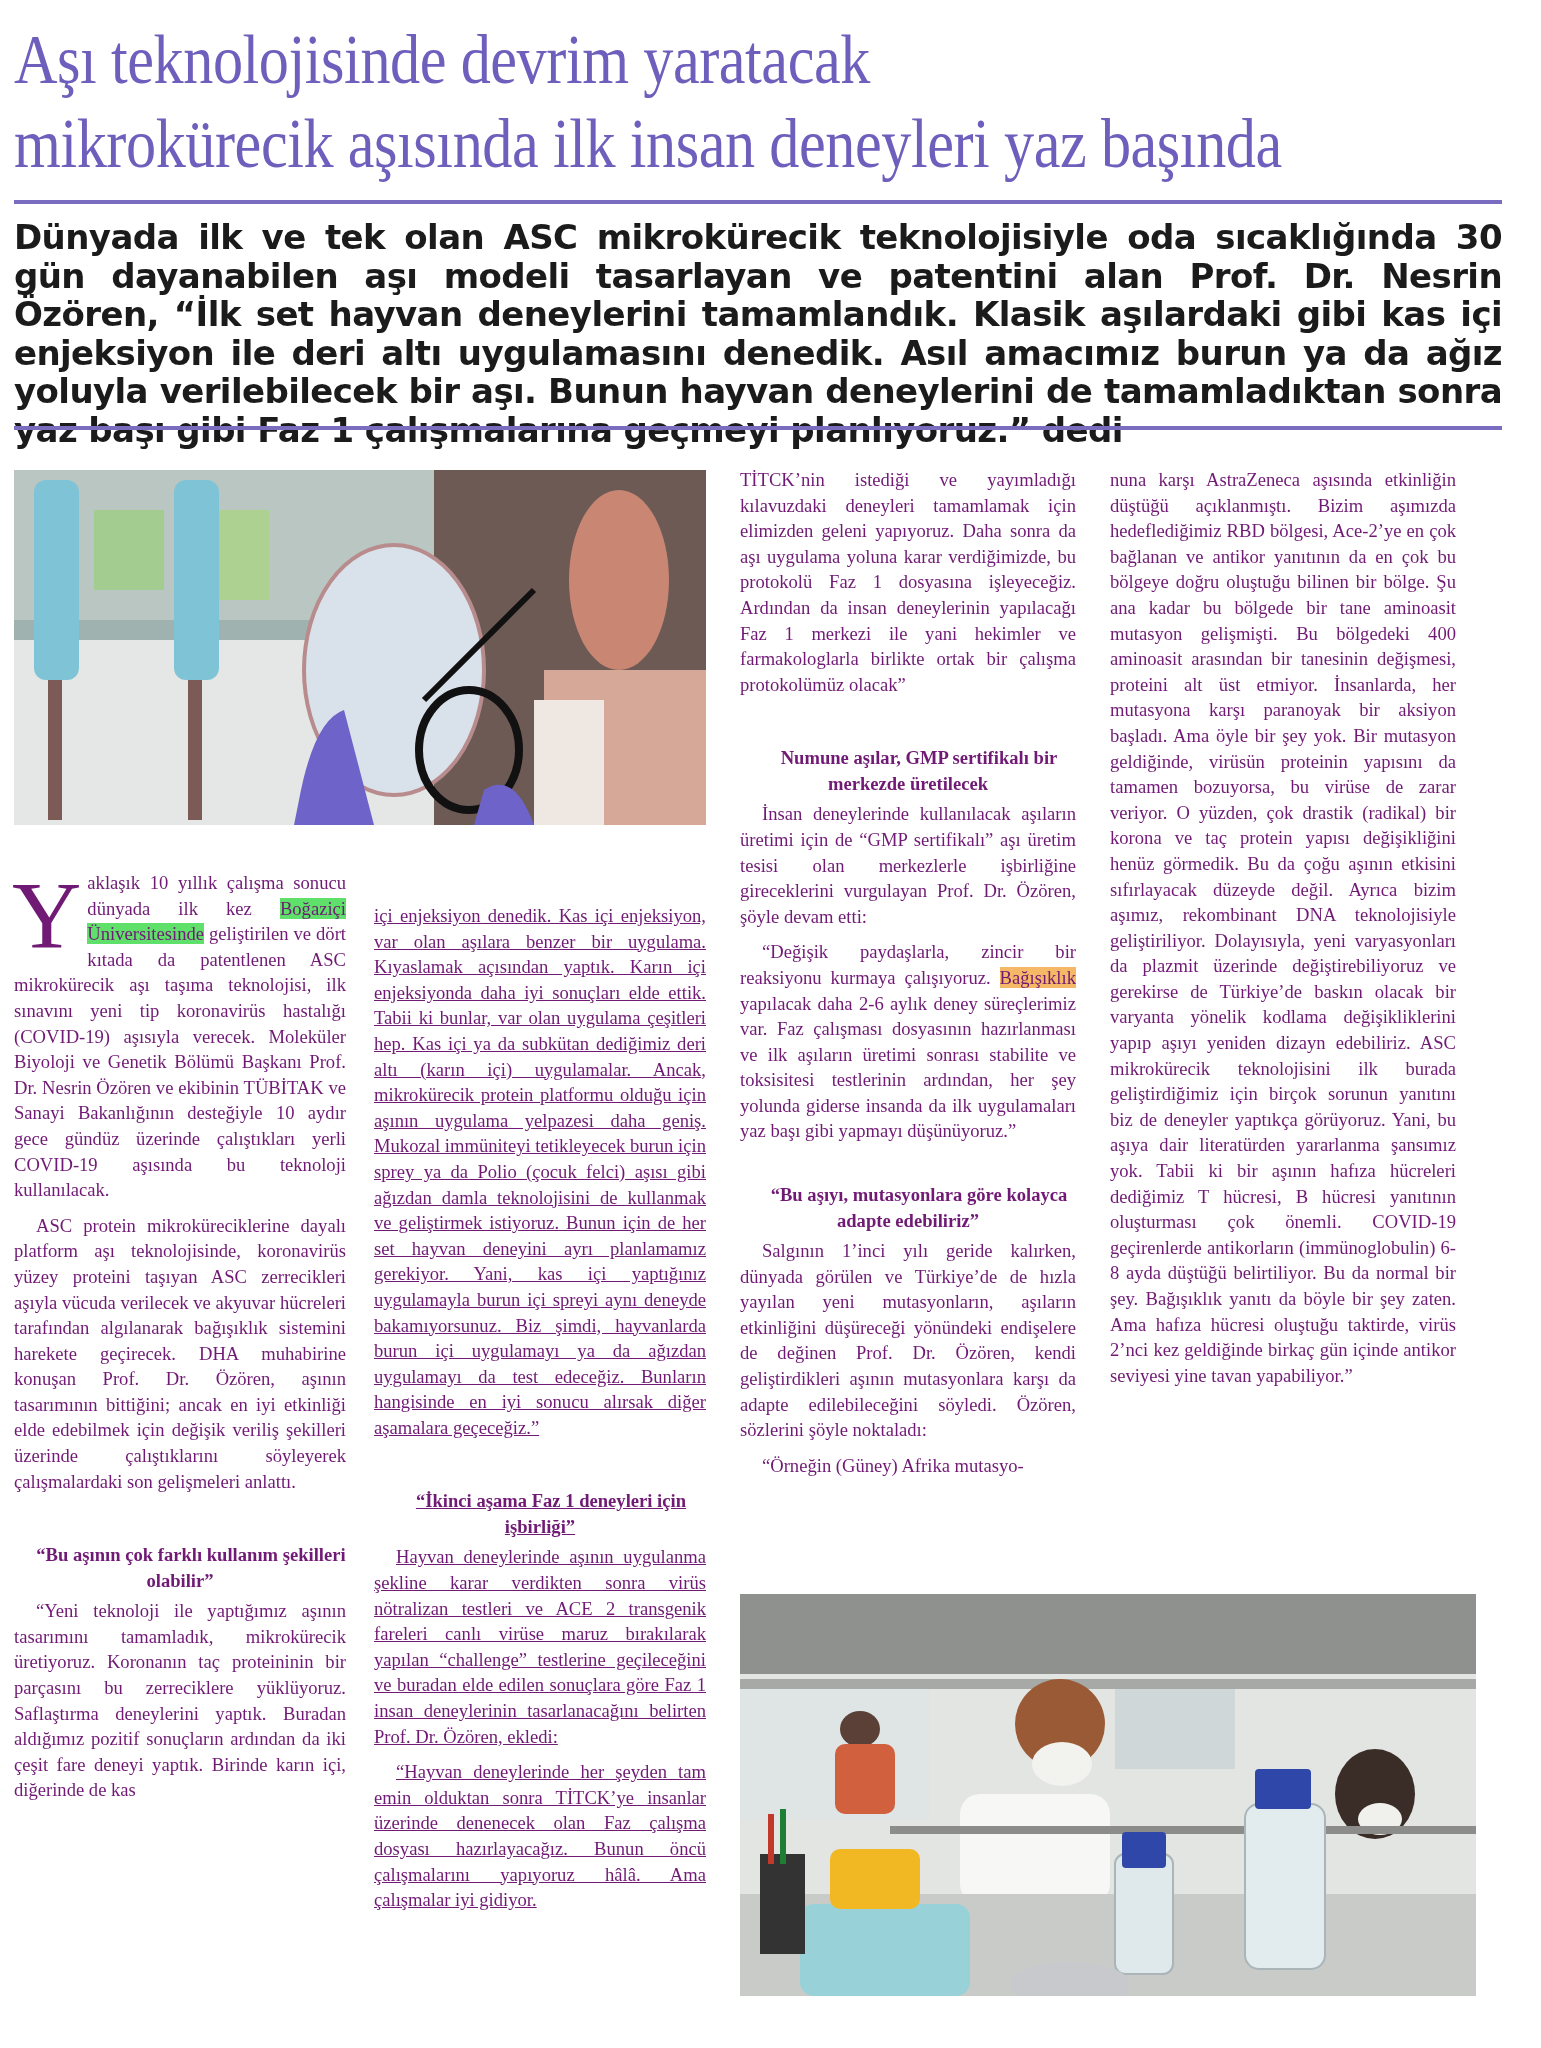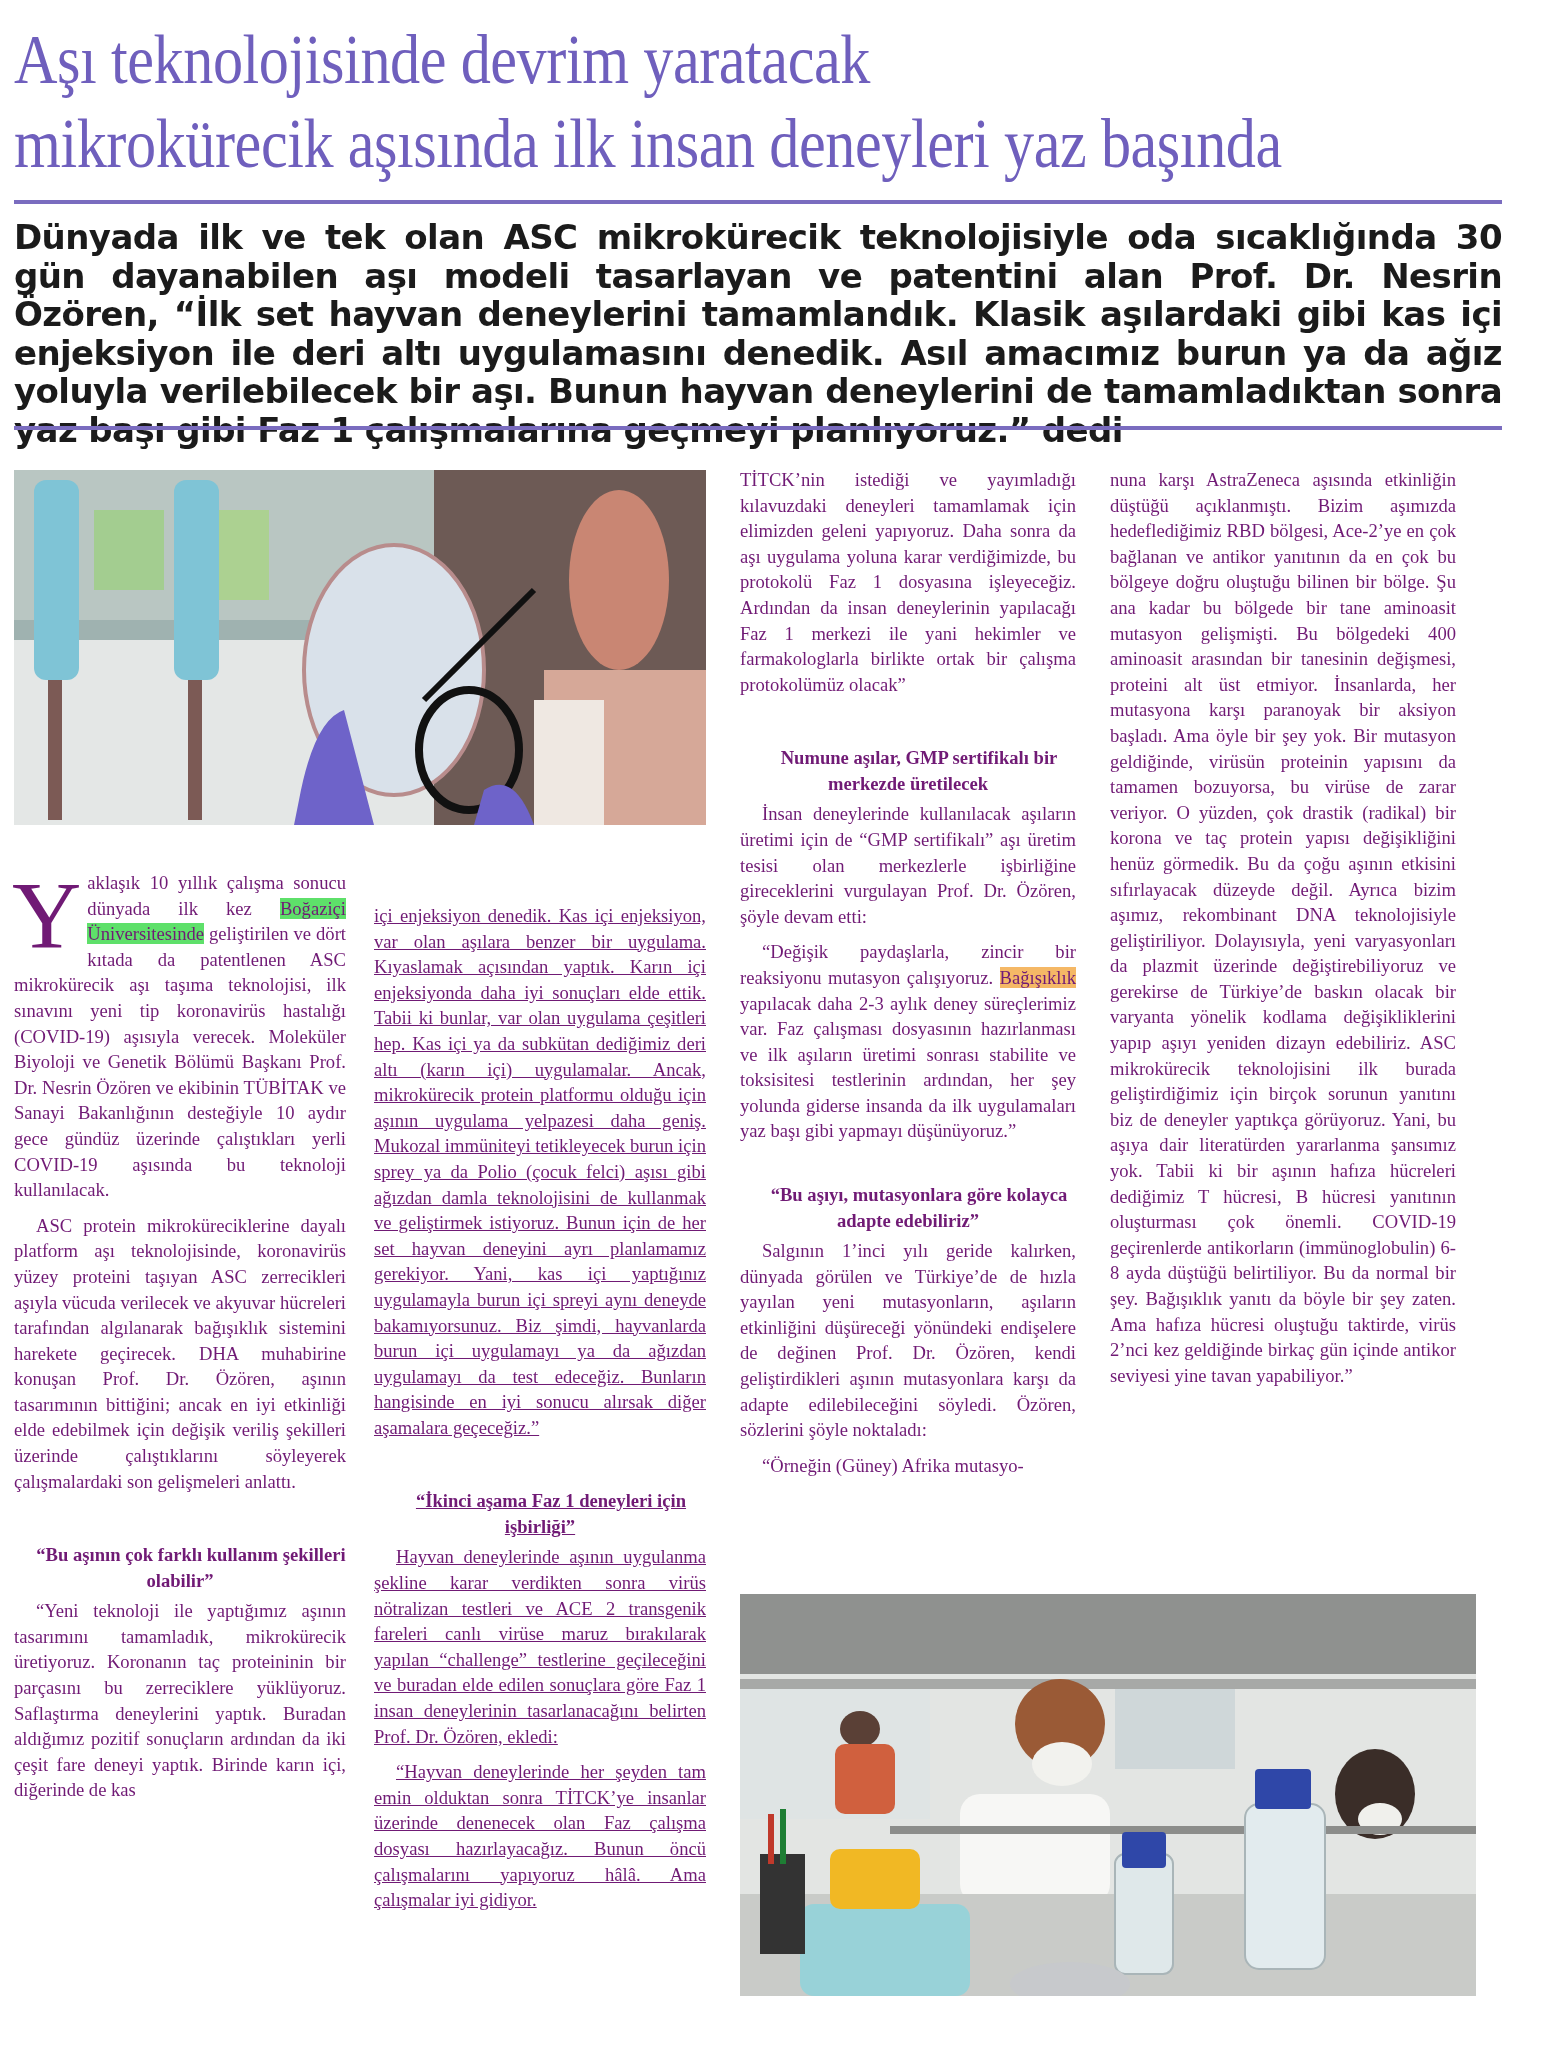--- a/index.html
+++ b/index.html
@@ -89,21 +89,21 @@
   <h3>“İkinci aşama Faz 1 deneyleri için işbirliği”</h3>
   <p>Hayvan deneylerinde aşının uygulanma şekline karar verdikten sonra virüs nötralizan testleri ve ACE 2 transgenik fareleri canlı virüse maruz bırakılarak yapılan “challenge” testlerine geçileceğini ve buradan elde edilen sonuçlara göre Faz 1 insan deneylerinin tasarlanacağını belirten Prof. Dr. Özören, ekledi:</p>
   <p>“Hayvan deneylerinde her şeyden tam emin olduktan sonra TİTCK’ye insanlar üzerinde denenecek olan Faz çalışma dosyası hazırlayacağız. Bunun öncü çalışmalarını yapıyoruz hâlâ. Ama çalışmalar iyi gidiyor.</p>
 </div>
 
 <div class="col c3">
   <p class="noindent">TİTCK’nin istediği ve yayımladığı kılavuzdaki deneyleri tamamlamak için elimizden geleni yapıyoruz. Daha sonra da aşı uygulama yoluna karar verdiğimizde, bu protokolü Faz 1 dosyasına işleyeceğiz. Ardından da insan deneylerinin yapılacağı Faz 1 merkezi ile yani hekimler ve farmakologlarla birlikte ortak bir çalışma protokolümüz olacak”</p>
   <div class="gap-lg"></div>
   <h3>Numune aşılar, GMP sertifikalı bir merkezde üretilecek</h3>
   <p>İnsan deneylerinde kullanılacak aşıların üretimi için de “GMP sertifikalı” aşı üretim tesisi olan merkezlerle işbirliğine gireceklerini vurgulayan Prof. Dr. Özören, şöyle devam etti:</p>
-  <p><span>“Değişik paydaşlarla, zincir bir reaksiyonu mutasyon çalışıyoruz. </span><span class="hl-orange">Bağışıklık</span><span> yapılacak daha 2-3 aylık deney süreçlerimiz var. Faz çalışması dosyasının hazırlanması ve ilk aşıların üretimi sonrası stabilite ve toksisitesi testlerinin ardından, her şey yolunda giderse insanda da ilk uygulamaları yaz başı gibi yapmayı düşünüyoruz.”</span></p>
+  <p><span>“Değişik paydaşlarla, zincir bir reaksiyonu kurmaya çalışıyoruz. </span><span class="hl-orange">Bağışıklık</span><span> yapılacak daha 2-6 aylık deney süreçlerimiz var. Faz çalışması dosyasının hazırlanması ve ilk aşıların üretimi sonrası stabilite ve toksisitesi testlerinin ardından, her şey yolunda giderse insanda da ilk uygulamaları yaz başı gibi yapmayı düşünüyoruz.”</span></p>
   <div class="gap-md"></div>
   <h3>“Bu aşıyı, mutasyonlara göre kolayca adapte edebiliriz”</h3>
   <p>Salgının 1’inci yılı geride kalırken, dünyada görülen ve Türkiye’de de hızla yayılan yeni mutasyonların, aşıların etkinliğini düşüreceği yönündeki endişelere de değinen Prof. Dr. Özören, kendi geliştirdikleri aşının mutasyonlara karşı da adapte edilebileceğini söyledi. Özören, sözlerini şöyle noktaladı:</p>
   <p>“Örneğin (Güney) Afrika mutasyo-</p>
 </div>
 
 <div class="col c4">
   <p class="noindent">nuna karşı AstraZeneca aşısında etkinliğin düştüğü açıklanmıştı. Bizim aşımızda hedeflediğimiz RBD bölgesi, Ace-2’ye en çok bağlanan ve antikor yanıtının da en çok bu bölgeye doğru oluştuğu bilinen bir bölge. Şu ana kadar bu bölgede bir tane aminoasit mutasyon gelişmişti. Bu bölgedeki 400 aminoasit arasından bir tanesinin değişmesi, proteini alt üst etmiyor. İnsanlarda, her mutasyona karşı paranoyak bir aksiyon başladı. Ama öyle bir şey yok. Bir mutasyon geldiğinde, virüsün proteinin yapısını da tamamen bozuyorsa, bu virüse de zarar veriyor. O yüzden, çok drastik (radikal) bir korona ve taç protein yapısı değişikliğini henüz görmedik. Bu da çoğu aşının etkisini sıfırlayacak düzeyde değil. Ayrıca bizim aşımız, rekombinant DNA teknolojisiyle geliştiriliyor. Dolayısıyla, yeni varyasyonları da plazmit üzerinde değiştirebiliyoruz ve gerekirse de Türkiye’de baskın olacak bir varyanta yönelik kodlama değişikliklerini yapıp aşıyı yeniden dizayn edebiliriz. ASC mikrokürecik teknolojisini ilk burada geliştirdiğimiz için birçok sorunun yanıtını biz de deneyler yaptıkça görüyoruz. Yani, bu aşıya dair literatürden yararlanma şansımız yok. Tabii ki bir aşının hafıza hücreleri dediğimiz T hücresi, B hücresi yanıtının oluşturması çok önemli. COVID-19 geçirenlerde antikorların (immünoglobulin) 6-8 ayda düştüğü belirtiliyor. Bu da normal bir şey. Bağışıklık yanıtı da böyle bir şey zaten. Ama hafıza hücresi oluştuğu taktirde, virüs 2’nci kez geldiğinde birkaç gün içinde antikor seviyesi yine tavan yapabiliyor.”</p>
 </div>
 

